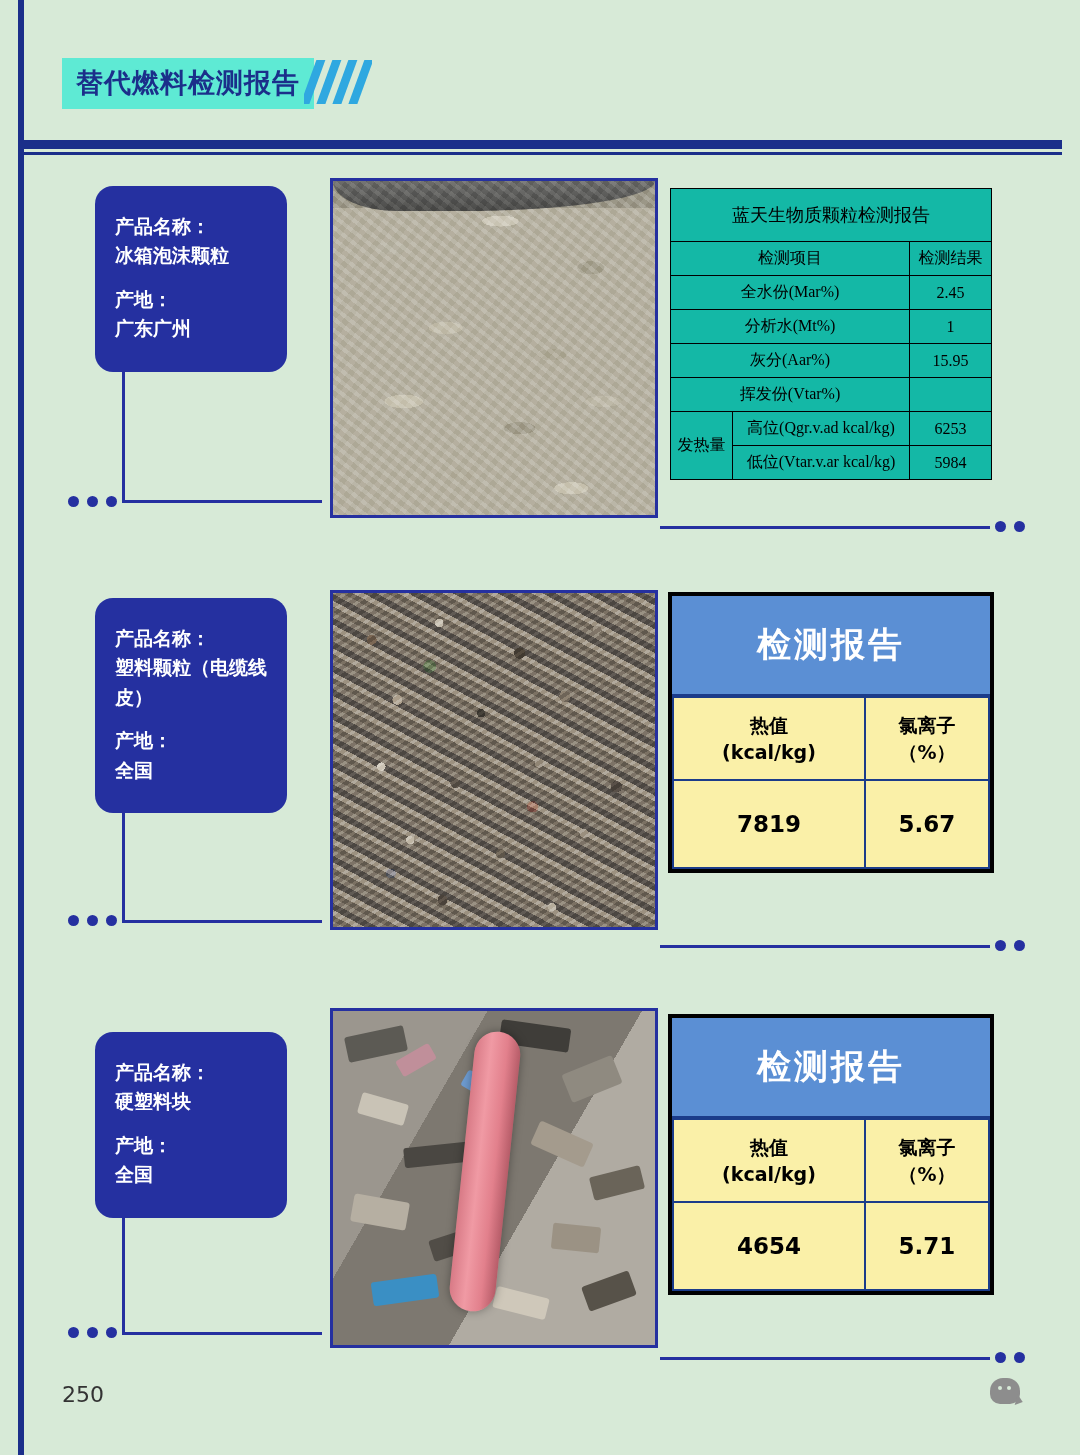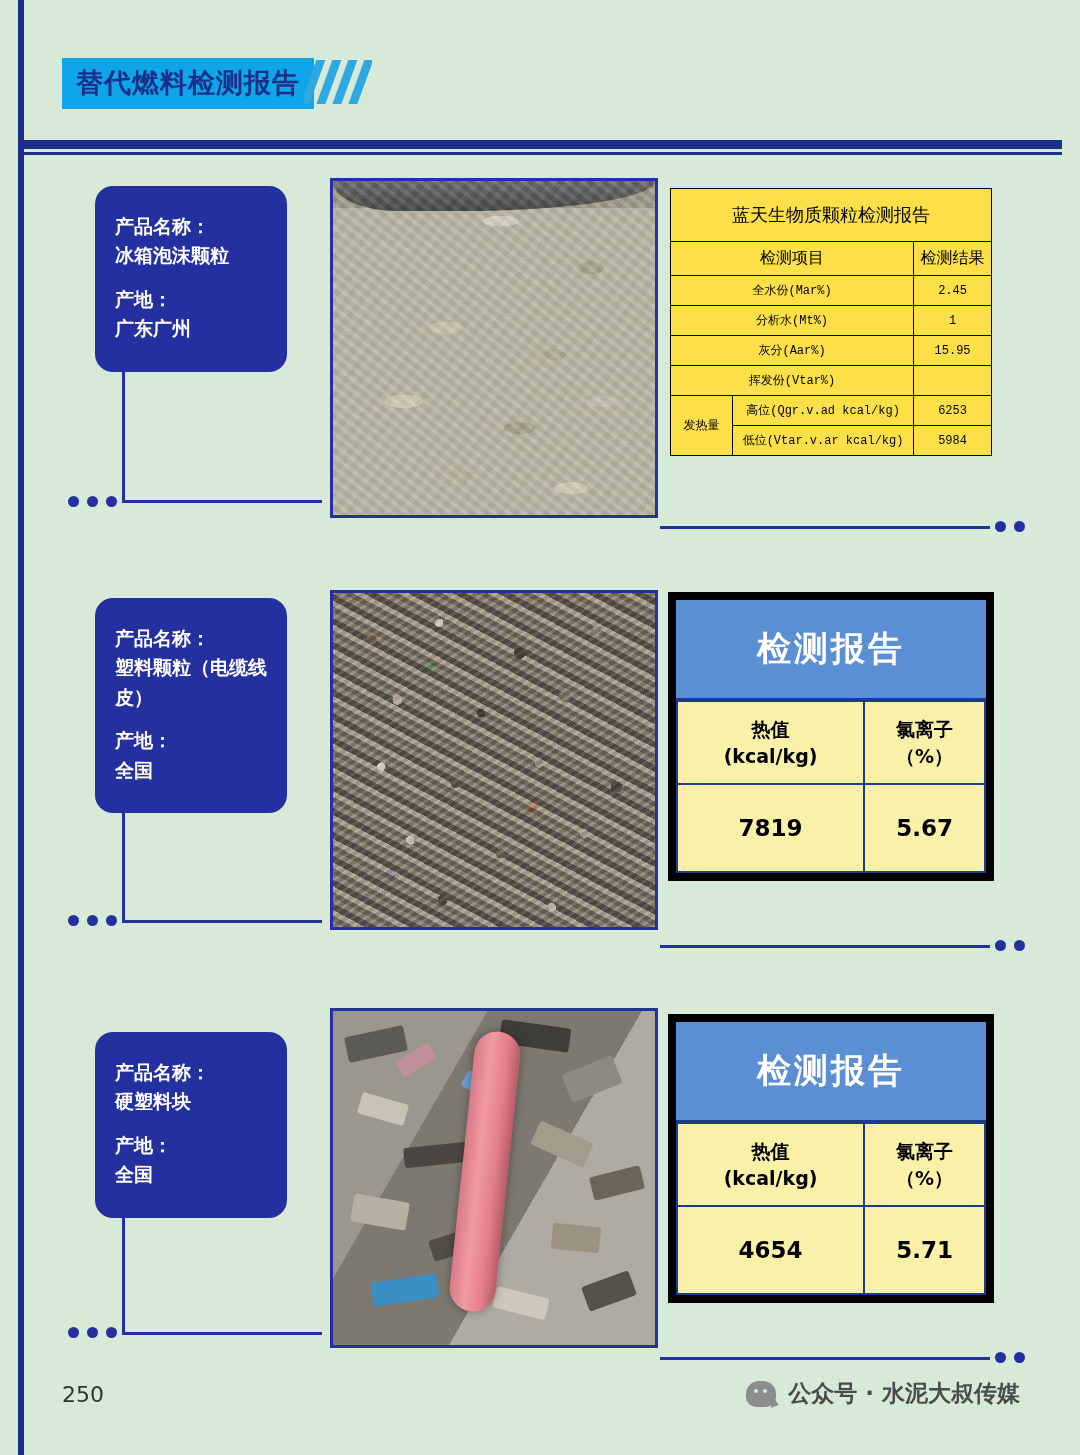--- a/index.html
+++ b/index.html
@@ -14,21 +14,21 @@
   
   .page-border-left {
     position:absolute; left:18px; top:0; width:6px; height:1455px;
     background:#1b2f8a;
   }
   .header {
     position:absolute; left:62px; top:58px; width:320px; height:48px;
   }
   .header-tag {
     position:absolute; left:0; top:0;
-    background:#0ea5e9;
+    background:#5eead4;
     color:#1b2f8a;
     font-weight:bold;
     font-size:27px;
     letter-spacing:1px;
     padding:7px 14px 8px 14px;
     white-space:nowrap;
     font-family:"DejaVu Sans","Liberation Sans",sans-serif;
   }
   .header-stripes {
     position:absolute; left:242px; top:2px; width:68px; height:44px;
@@ -171,38 +171,38 @@
     border-radius:24px;
     transform:rotate(6deg);
     box-shadow:0 0 10px rgba(0,0,0,.35);
   }
 
   
   .tbl-wrap { position:absolute; }
   table.rep {
     border-collapse:collapse;
     width:100%;
-    background:#fde047;
-    font-family:Liberation Mono, monospace;
+    background:#14b8a6;
+    font-family:Liberation Serif, serif;
   }
   table.rep td, table.rep th {
     border:1.5px solid #000;
     text-align:center;
-    font-size:12px;
+    font-size:16px;
     color:#000;
     padding:6px 4px;
     font-weight:normal;
   }
   table.rep .title-cell {
     font-size:18px; padding:14px 4px; border-bottom:1.5px solid #000;
   }
   table.rep .hdr { font-size:16px; }
 
   
-  .report-card { position:absolute; border:8px solid #000000; }
+  .report-card { position:absolute; border:4px solid #000000; }
   .rc-title {
     background:#5b8fd4;
     color:#fff;
     font-size:34px;
     font-weight:bold;
     text-align:center;
     padding:26px 0 26px 0;
     letter-spacing:3px;
     font-family:"DejaVu Sans","Liberation Sans",sans-serif;
     border-bottom:2px solid #1b3c8a;
@@ -458,14 +458,13 @@
       </table>
   </div>
 </div>
 
 <div class="page-no">250</div>
 <div class="footer-brand">
   <span class="wechat-icon">
       <i class="a"></i>
       <i class="b"></i>
     </span>
-  <span>公众号 · 水泥大叔传媒</span>
 </div>
 
 </body></html>

